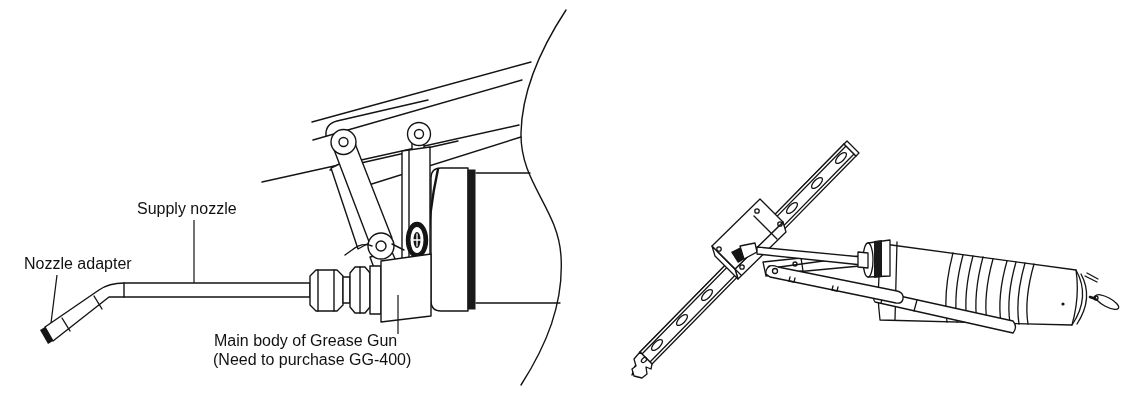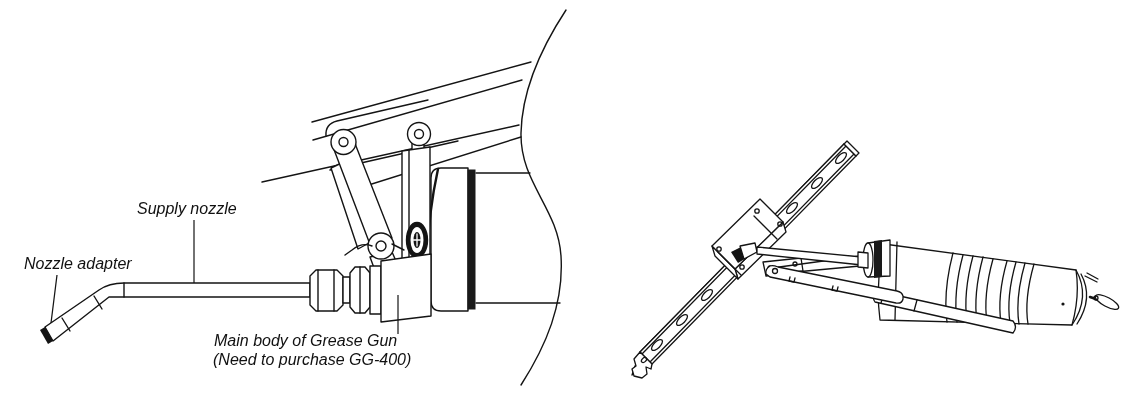--- a/index.html
+++ b/index.html
@@ -1,17 +1,17 @@
 <!DOCTYPE html>
 <html><head>
 <meta charset="utf-8">
 <style>
   html,body{margin:0;padding:0;background:#ffffff;}
   .canvas{position:relative;width:1135px;height:400px;background:#ffffff;overflow:hidden;
-          font-family:"Liberation Sans", sans-serif;font-style:italic;}
+          font-family:"Liberation Sans", sans-serif;}
   svg{display:block}
   svg text{font-family:"Liberation Sans", sans-serif;font-size:16px;fill:#111;}
 </style>
 </head>
 <body>
 
 <div class="canvas">
 <svg width="1135" height="400" viewBox="0 0 1135 400">
 
   <g stroke="#141414" stroke-width="1.4" fill="none" stroke-linecap="round" stroke-linejoin="round">

